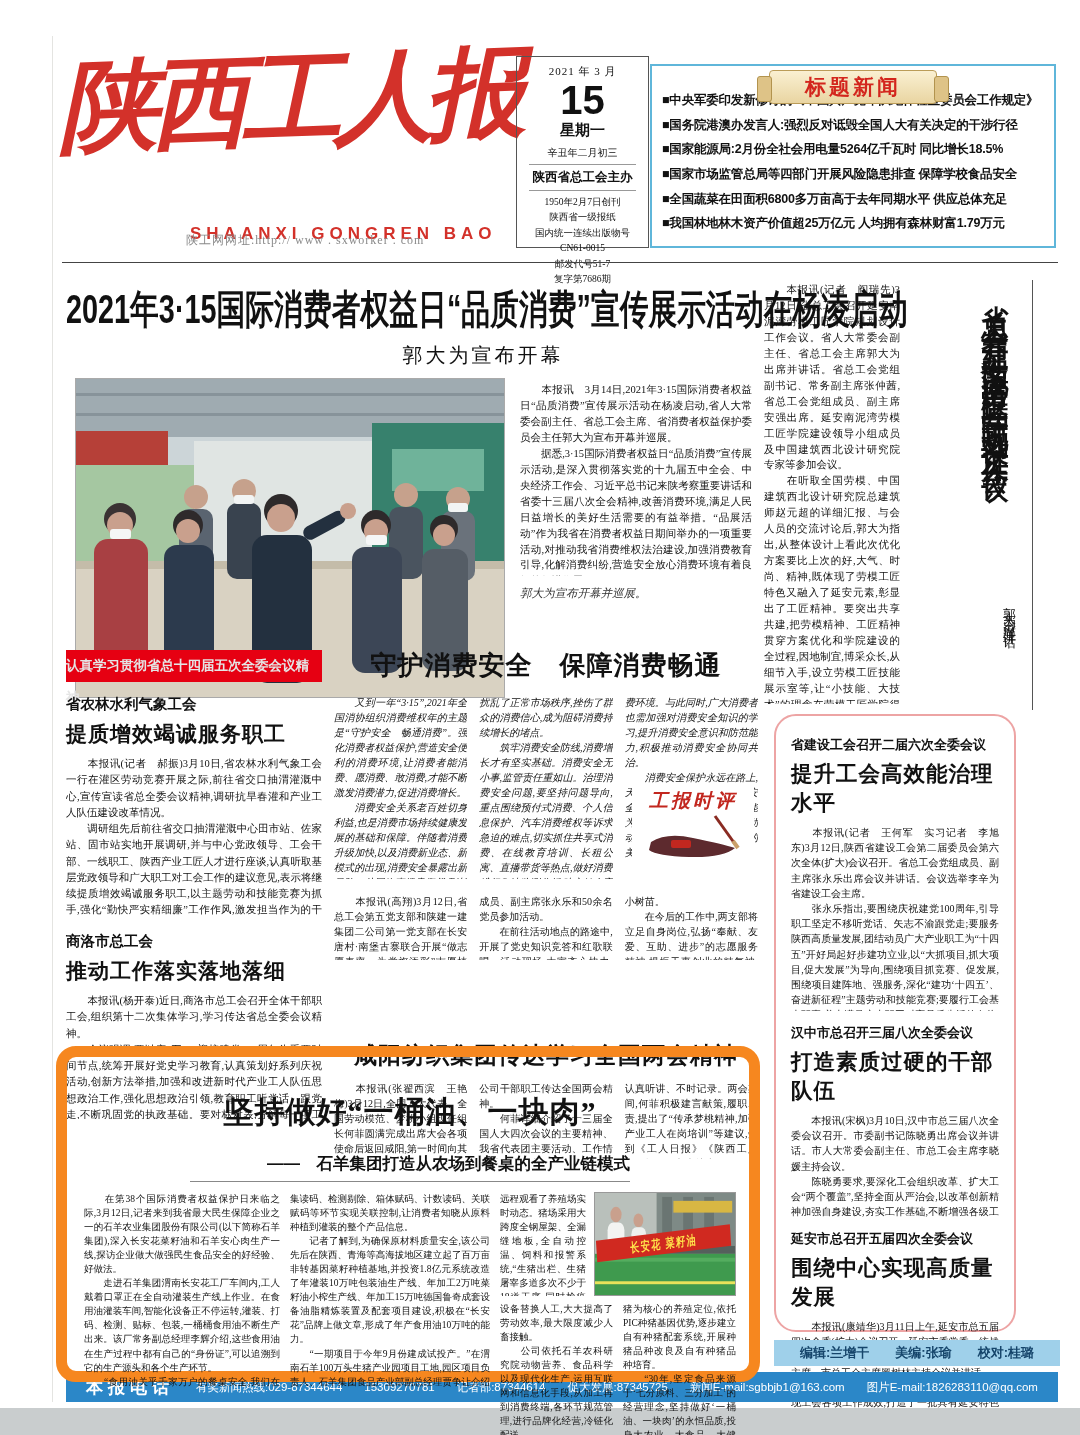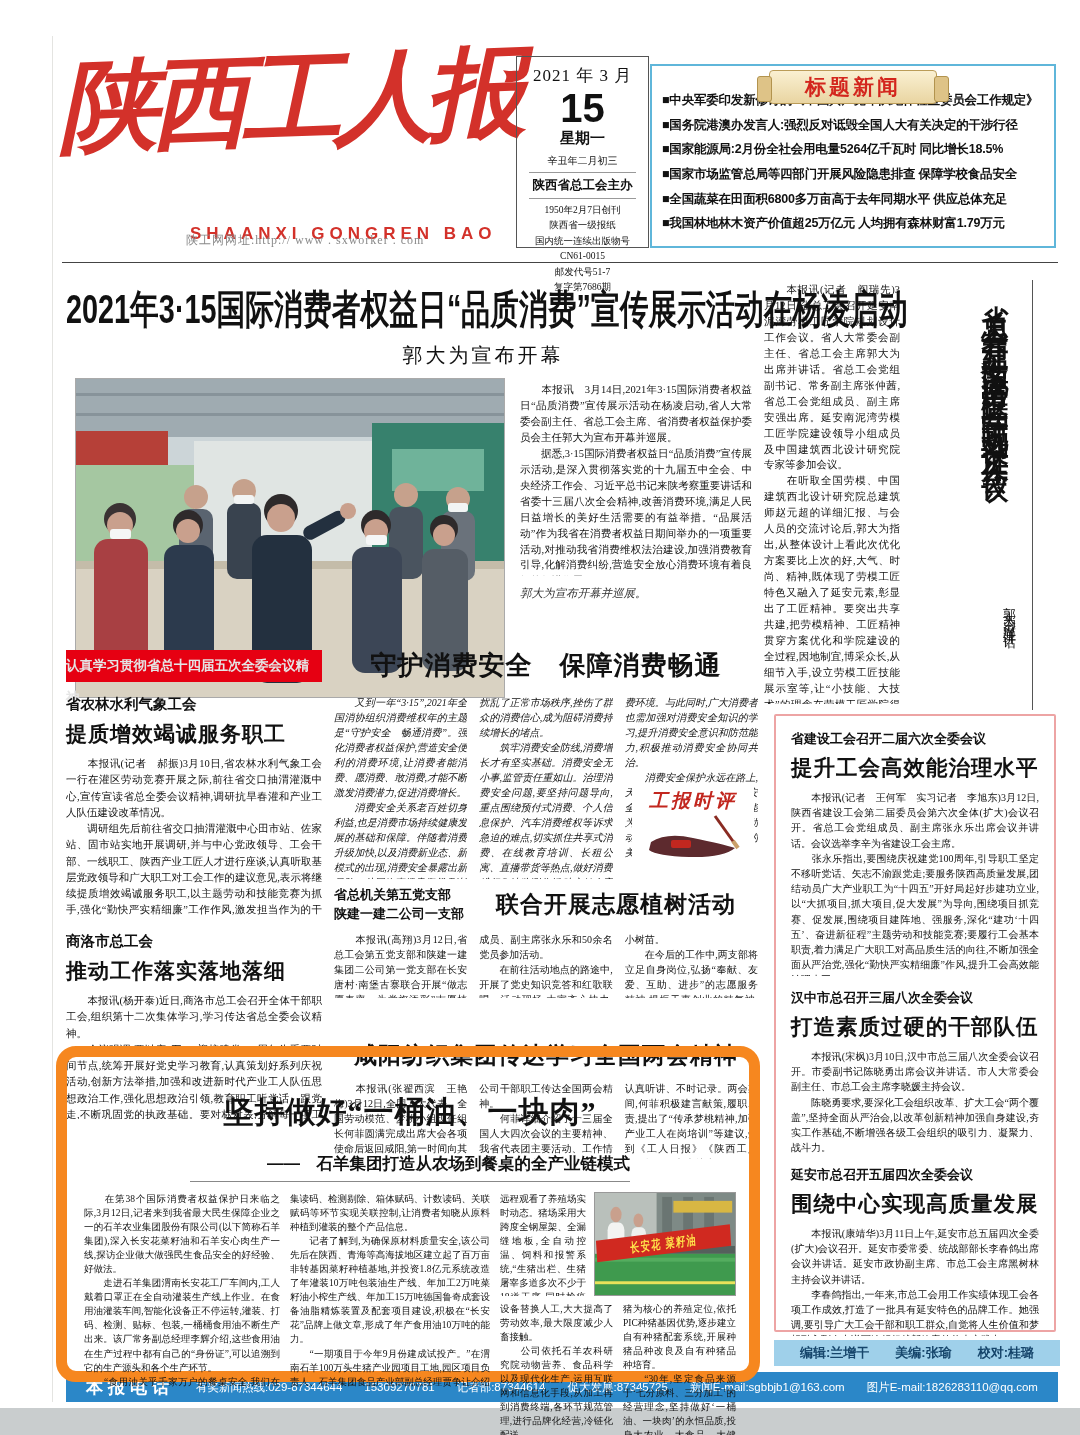--- a/index.html
+++ b/index.html
@@ -16,21 +16,21 @@
   .edge-left   { left:52px; top:36px; width:1px; height:1366px; background:#e4e4e1; }
 
   
   .brand-title { left:58px; top:28px; width:460px; height:160px; font-size:100px; line-height:1.45;
                  color:#d3312a; font-weight:bold; font-style:italic; letter-spacing:-8px;
                  transform:rotate(-2deg); white-space:nowrap; }
   .brand-latin { left:190px; top:200px; font-size:17px; font-weight:bold; color:#d3312a; letter-spacing:5px; }
   .brand-site  { left:186px; top:232px; font-size:12px; color:#8a8a8a; letter-spacing:1px; }
 
   .datebox { left:516px; top:56px; width:133px; height:192px; border:1px solid #555; text-align:center; padding-top:7px; }
-  .db-ym   { font-size:17px; letter-spacing:1px; }
+  .db-ym   { font-size:11px; letter-spacing:1px; }
   .db-day  { font-size:40px; font-weight:bold; line-height:1.05; font-family:"Liberation Sans",sans-serif; }
   .db-week { font-size:15px; font-weight:bold;text-align:center; }
   .db-lunar{ font-size:10px; margin-top:6px; }
   .db-hr   { border:none; border-top:1px solid #999; margin:4px 12px; }
   .db-org  { font-size:12.5px; font-weight:bold; }
   .db-sm   { font-size:9.5px; line-height:1.62; }
 
   .hnews { left:650px; top:64px; width:406px; height:184px; border:2px solid #5fb6da; }
   .hnews-banner { position:absolute; left:50%; top:-20px; transform:translateX(-50%); width:168px; height:34px;
                   background:linear-gradient(#faf0d2,#e9d5a2); border:1px solid #bb9c58; border-radius:4px;
@@ -85,22 +85,22 @@
   .ta-title { font-size:23px; font-weight:bold; font-family:"Liberation Sans",sans-serif; letter-spacing:1px; }
   .ta-cols  { display:flex; gap:12px; margin-top:8px; height:66px; }
   .ta-col   { flex:1; font-size:10px; line-height:1.5; }
 
   .xy-art  { left:334px; top:1040px; width:424px; }
   .xy-title{ text-align:center; font-size:23px; font-weight:bold; font-family:"Liberation Sans",sans-serif; letter-spacing:1px; }
   .xy-cols { display:flex; gap:12px; margin-top:10px; height:78px; }
   .xy-col  { flex:1; font-size:10px; line-height:1.5; }
 
   
-  .rightbox { left:774px; top:714px; width:282px; height:618px; border:2px solid #eda4a4; border-radius:2px;
-              padding:14px 15px; }
+  .rightbox { left:774px; top:714px; width:242px; height:618px; border:2px solid #eda4a4; border-radius:22px;
+              padding:20px 15px; }
   .rb-kicker { font-size:13px; font-weight:bold; font-family:"Liberation Sans",sans-serif; }
   .rb-title  { font-size:21.5px; font-weight:bold; font-family:"Liberation Sans",sans-serif; letter-spacing:1px; margin:5px 0 8px; }
   .rb-body   { font-size:10px; line-height:1.52; }
   .rb-body.h1 { height:186px; } .rb-body.h2 { height:104px; } .rb-body.h3 { height:110px; }
   .rb-gap { height:13px; }
 
   .staffbar { left:774px; top:1340px; width:286px; height:26px; background:#9fd0ea; display:flex;
               justify-content:space-evenly; align-items:center; font-family:"Liberation Sans",sans-serif;
               font-size:13px; font-weight:bold; color:#16456b; }
 
@@ -281,25 +281,20 @@
       <svg width="112" height="46" viewBox="0 0 112 46">
         <line x1="78" y1="2" x2="98" y2="30" stroke="#8a2b22" stroke-width="3"></line>
         <line x1="96" y1="27" x2="101" y2="34" stroke="#caa06a" stroke-width="4"></line>
         <path d="M14 28 Q30 18 56 24 Q86 30 98 34 Q86 44 52 43 Q20 42 12 36 Z" fill="#5d2a2e"></path>
         <rect x="34" y="26" width="20" height="8" rx="2" fill="#c2271f"></rect>
       </svg>
     </div>
   </div>
 
   <div class="abs tree-art">
-    <div class="ta-head">
-      <div class="ta-kicker pre">省总机关第五党支部
-陕建一建二公司一支部</div>
-      <div class="ta-title">联合开展志愿植树活动</div>
-    </div>
     <div class="ta-cols">
       <div class="ta-col pre just clip">　　本报讯(高翔)3月12日,省总工会第五党支部和陕建一建集团二公司第一党支部在长安唐村·南堡古寨联合开展“做志愿表率　为党旗添彩”志愿植树活动,省总工会党组</div>
       <div class="ta-col pre just clip">成员、副主席张永乐和50余名党员参加活动。
 　　在前往活动地点的路途中,开展了党史知识竞答和红歌联唱。活动现场,大家齐心协力,种下了100余棵</div>
       <div class="ta-col pre just clip">小树苗。
 　　在今后的工作中,两支部将立足自身岗位,弘扬“奉献、友爱、互助、进步”的志愿服务精神,提振干事创业的精气神,为党旗增辉。</div>
     </div>
   </div>
 
   <div class="abs xy-art">

